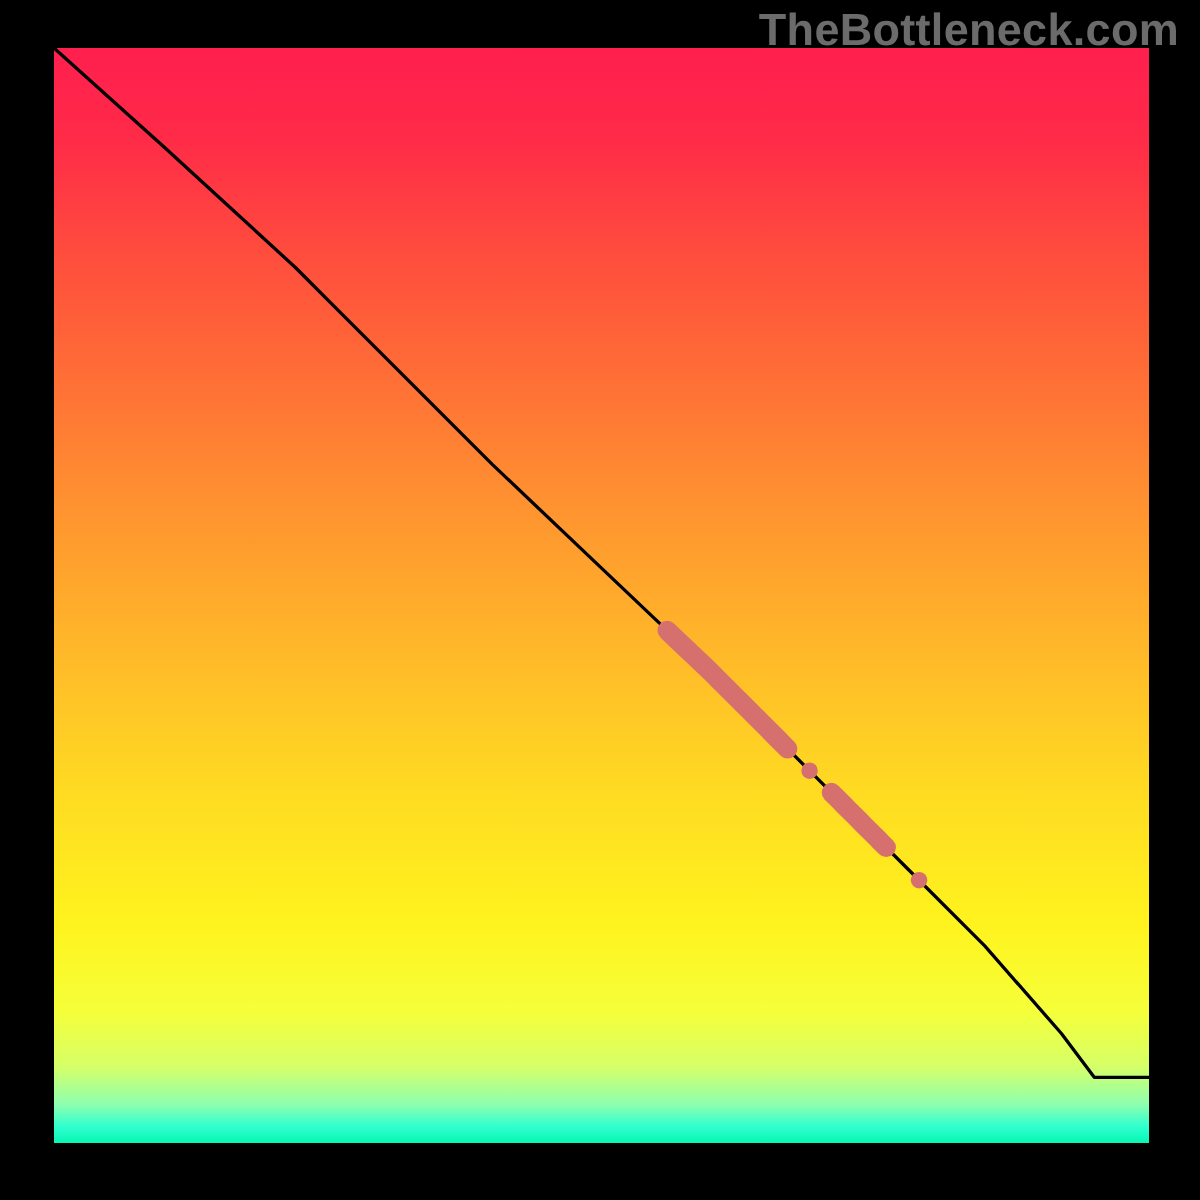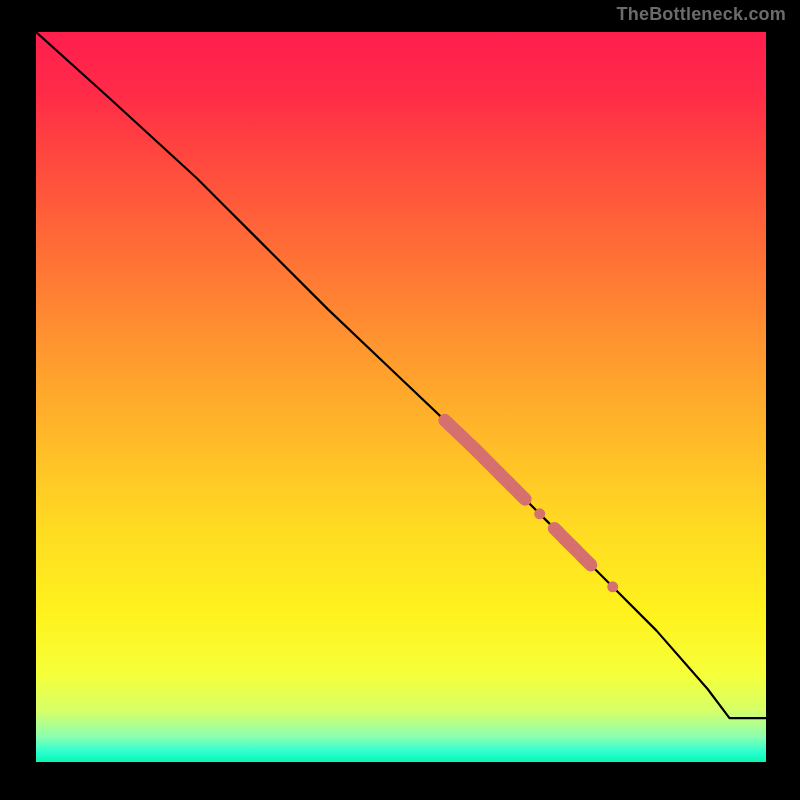--- a/index.html
+++ b/index.html
@@ -21,21 +21,21 @@
   .line {
     position: absolute;
     left: 0; top: 0;
     pointer-events: none;
   }
   .watermark {
     position: absolute;
     top: 4px;
     right: 14px;
     font-family: Arial, Helvetica, sans-serif;
-    font-size: 18px;
+    font-size: 30px;
     font-weight: 600;
     color: #6b6b6b;
     letter-spacing: 0.2px;
   }
 </style>
 </head>
 <body>
 
 <div class="stage">
   <div class="panel" id="panel" style="left: 36px; top: 32px; width: 730px; height: 730px;">

